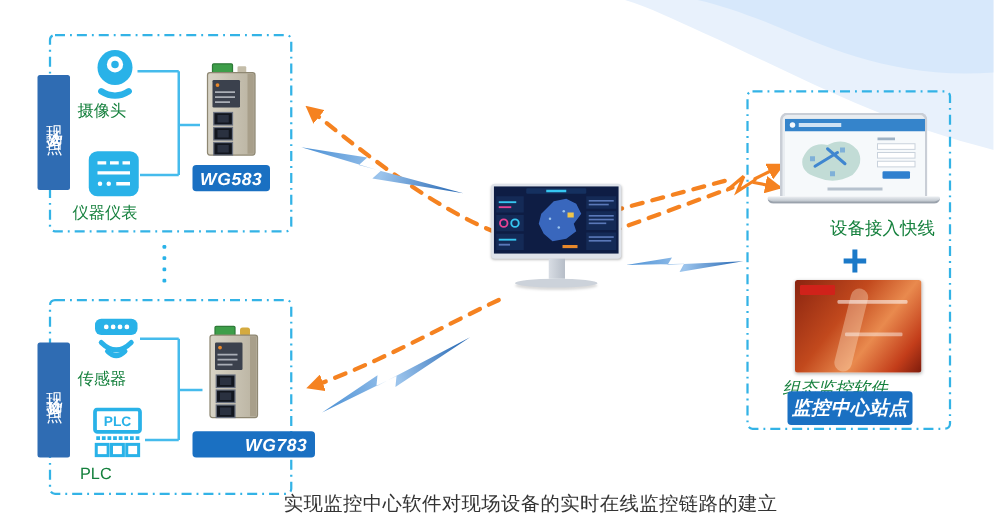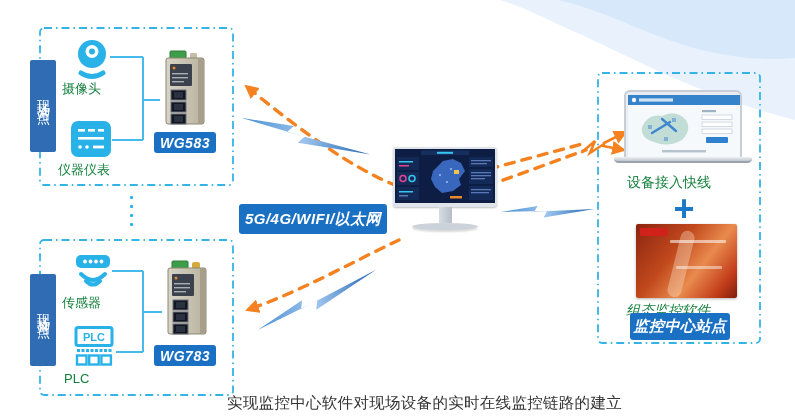--- a/index.html
+++ b/index.html
@@ -229,23 +229,22 @@
       <g>
         <rect x="13" y="42" width="15" height="10" fill="#12161e" stroke="#6a7180"></rect>
         <rect x="16" y="44" width="9" height="6" fill="#2a3140"></rect>
         <rect x="13" y="54" width="15" height="10" fill="#12161e" stroke="#6a7180"></rect>
         <rect x="16" y="56" width="9" height="6" fill="#2a3140"></rect>
         <rect x="13" y="66" width="15" height="10" fill="#12161e" stroke="#6a7180"></rect>
         <rect x="16" y="68" width="9" height="6" fill="#2a3140"></rect>
       </g>
     </svg>
   </div>
-  <div class="chip" style="left:154px;top:345px;width:62px;height:21px;font-size:14px;">WG783</div>
-
-  <div class="chip" style="left:239px;top:204px;width:148px;height:30px;font-size:15px;">5G/4G/WIFI/以太网</div>
+  <div class="chip" style="left:154px;top:345px;width:62px;height:21px;font-size:14px;padding-left:36px;">WG783</div>
+
 
   <div class="monitor" style="left:391px;top:147px;">
     <div class="m-screen">
       <svg width="100" height="54" viewBox="0 0 100 54">
         <rect x="0" y="0" width="100" height="54" fill="#0e1d44"></rect>
         <rect x="26" y="1.5" width="48" height="4.5" rx="1" fill="#15305f"></rect>
         <rect x="42" y="2.8" width="16" height="2" fill="#36c6f0"></rect>
         <rect x="2" y="8" width="22" height="13" fill="#142a56"></rect>
         <rect x="2" y="23" width="22" height="13" fill="#142a56"></rect>
         <rect x="2" y="38" width="22" height="13" fill="#142a56"></rect>
@@ -292,21 +291,21 @@
         <rect x="74" y="15" width="14" height="2.2" fill="#9fb2c4"></rect>
         <rect x="74" y="20" width="30" height="4.5" fill="#fff" stroke="#c9d2dc" stroke-width=".8"></rect>
         <rect x="74" y="27" width="30" height="4.5" fill="#fff" stroke="#c9d2dc" stroke-width=".8"></rect>
         <rect x="74" y="34" width="30" height="4.5" fill="#fff" stroke="#c9d2dc" stroke-width=".8"></rect>
         <rect x="78" y="42" width="22" height="6" rx="1" fill="#2f80cf"></rect>
         <rect x="34" y="55" width="44" height="2.4" fill="#aab8c6" opacity=".85"></rect>
       </svg>
     </div>
     <div class="l-base"></div>
   </div>
-  <div class="icon-label" style="left:627px;top:174px;width:110px;font-size:14px;">设备接入快线</div>
+  <div class="icon-label" style="left:664px;top:174px;width:110px;font-size:14px;">设备接入快线</div>
 
   <div class="plus" style="left:664px;top:194px;">+</div>
 
   <div class="kingview" style="left:636px;top:224px;">
     <span class="kv-chip"></span>
     <span class="kv-line-top"></span>
     <span class="kv-line-bot"></span>
   </div>
   <div class="icon-label" style="left:626px;top:302px;width:120px;font-size:14px;font-style:italic;">组态监控软件</div>
 

